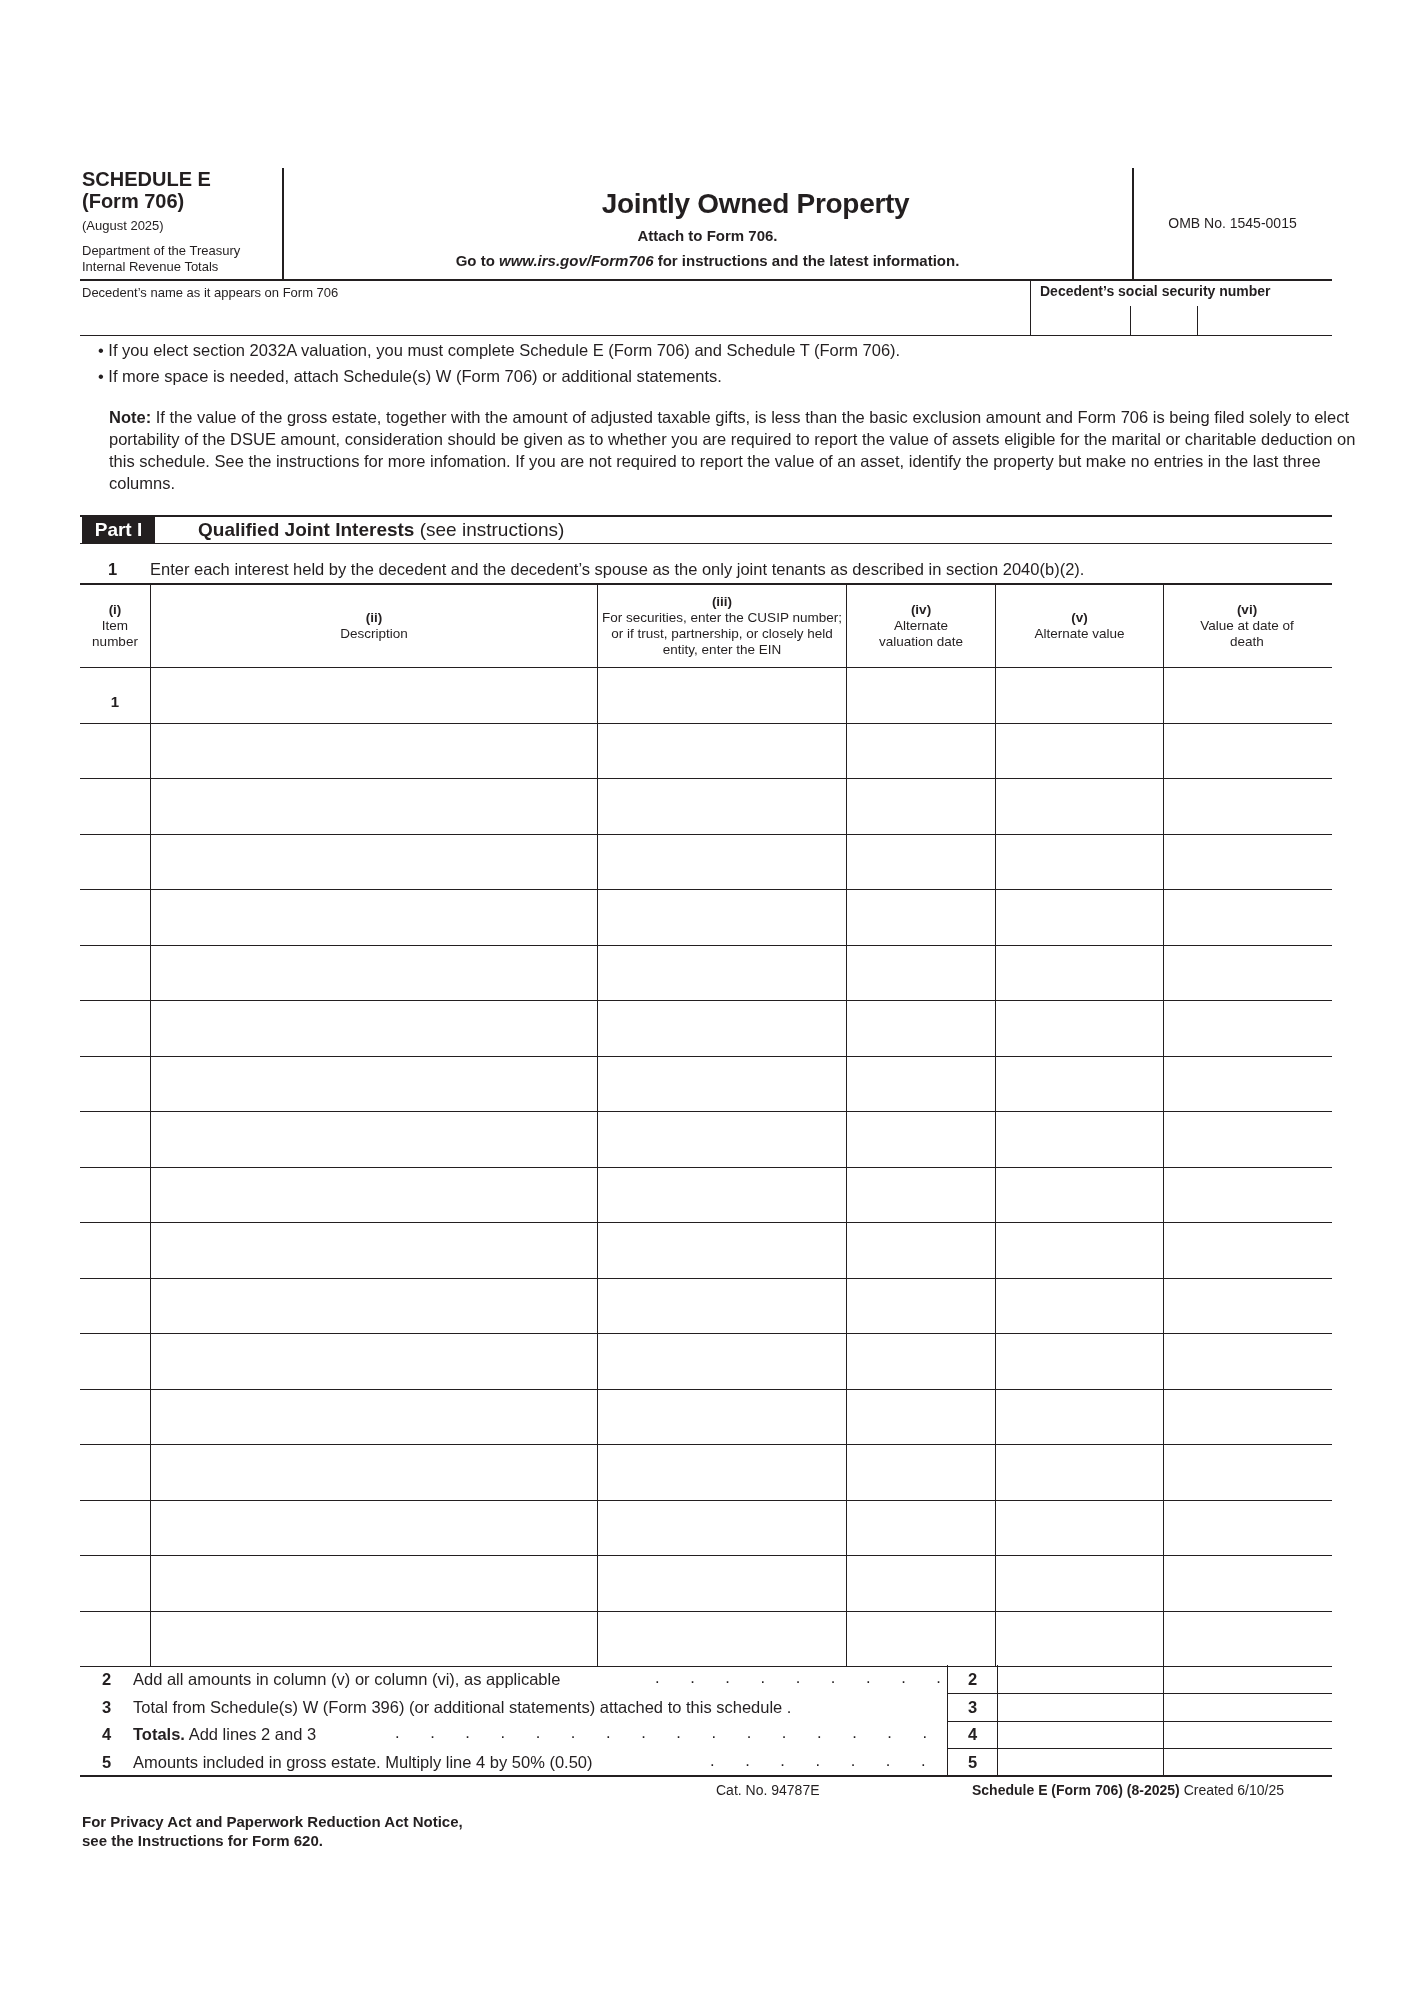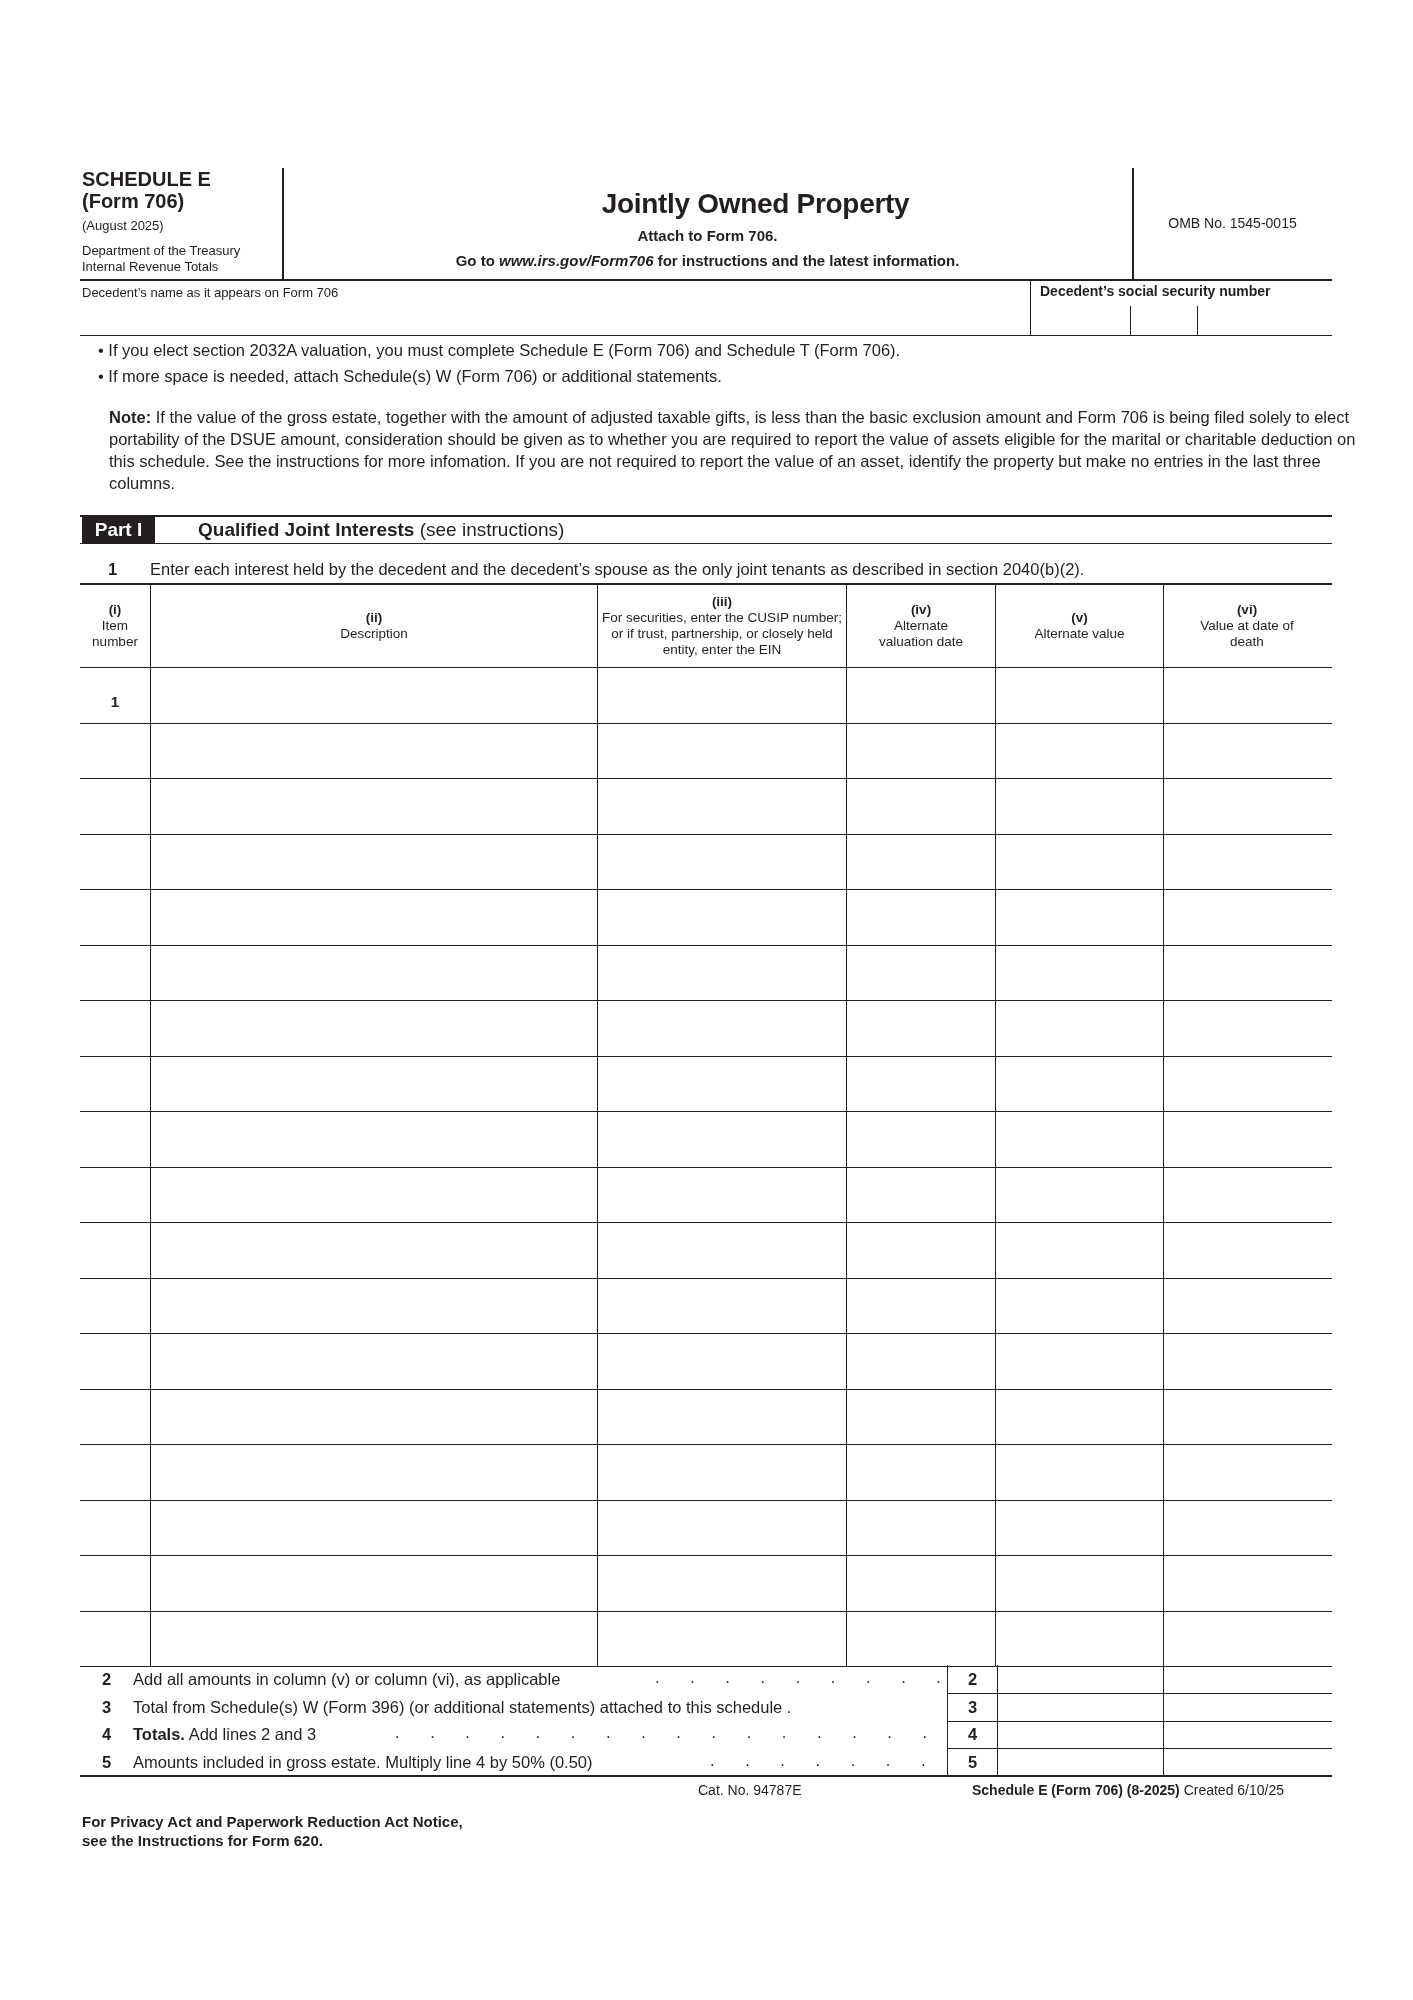--- a/index.html
+++ b/index.html
@@ -43,21 +43,21 @@
 
   
   .sum-num { position: absolute; left: 102px; font-size: 16.5px; font-weight: bold; }
   .sum-text { position: absolute; left: 133px; font-size: 16.5px; white-space: nowrap; }
   .sum-text b { font-weight: bold; }
   .sum-dots { position: absolute; font-size: 16.5px; letter-spacing: 13px; white-space: nowrap; }
   .sum-box { position: absolute; left: 948px; width: 49px; text-align: center; font-size: 16.5px; font-weight: bold; }
 
   
   .foot-left { left: 82px; top: 1812px; font-size: 15px; font-weight: bold; line-height: 19px; }
-  .foot-cat { left: 698px; top: 1782px; font-size: 14px; }
+  .foot-cat { left: 716px; top: 1782px; font-size: 14px; }
   .foot-right { left: 972px; top: 1782px; font-size: 14px; }
   .foot-right b { font-weight: bold; }
 
   .field { position: absolute; background: transparent; }
 </style>
 </head>
 <body>
 
 <div class="abs sched-title">SCHEDULE E</div>
 <div class="abs sched-form">(Form 706)</div>

